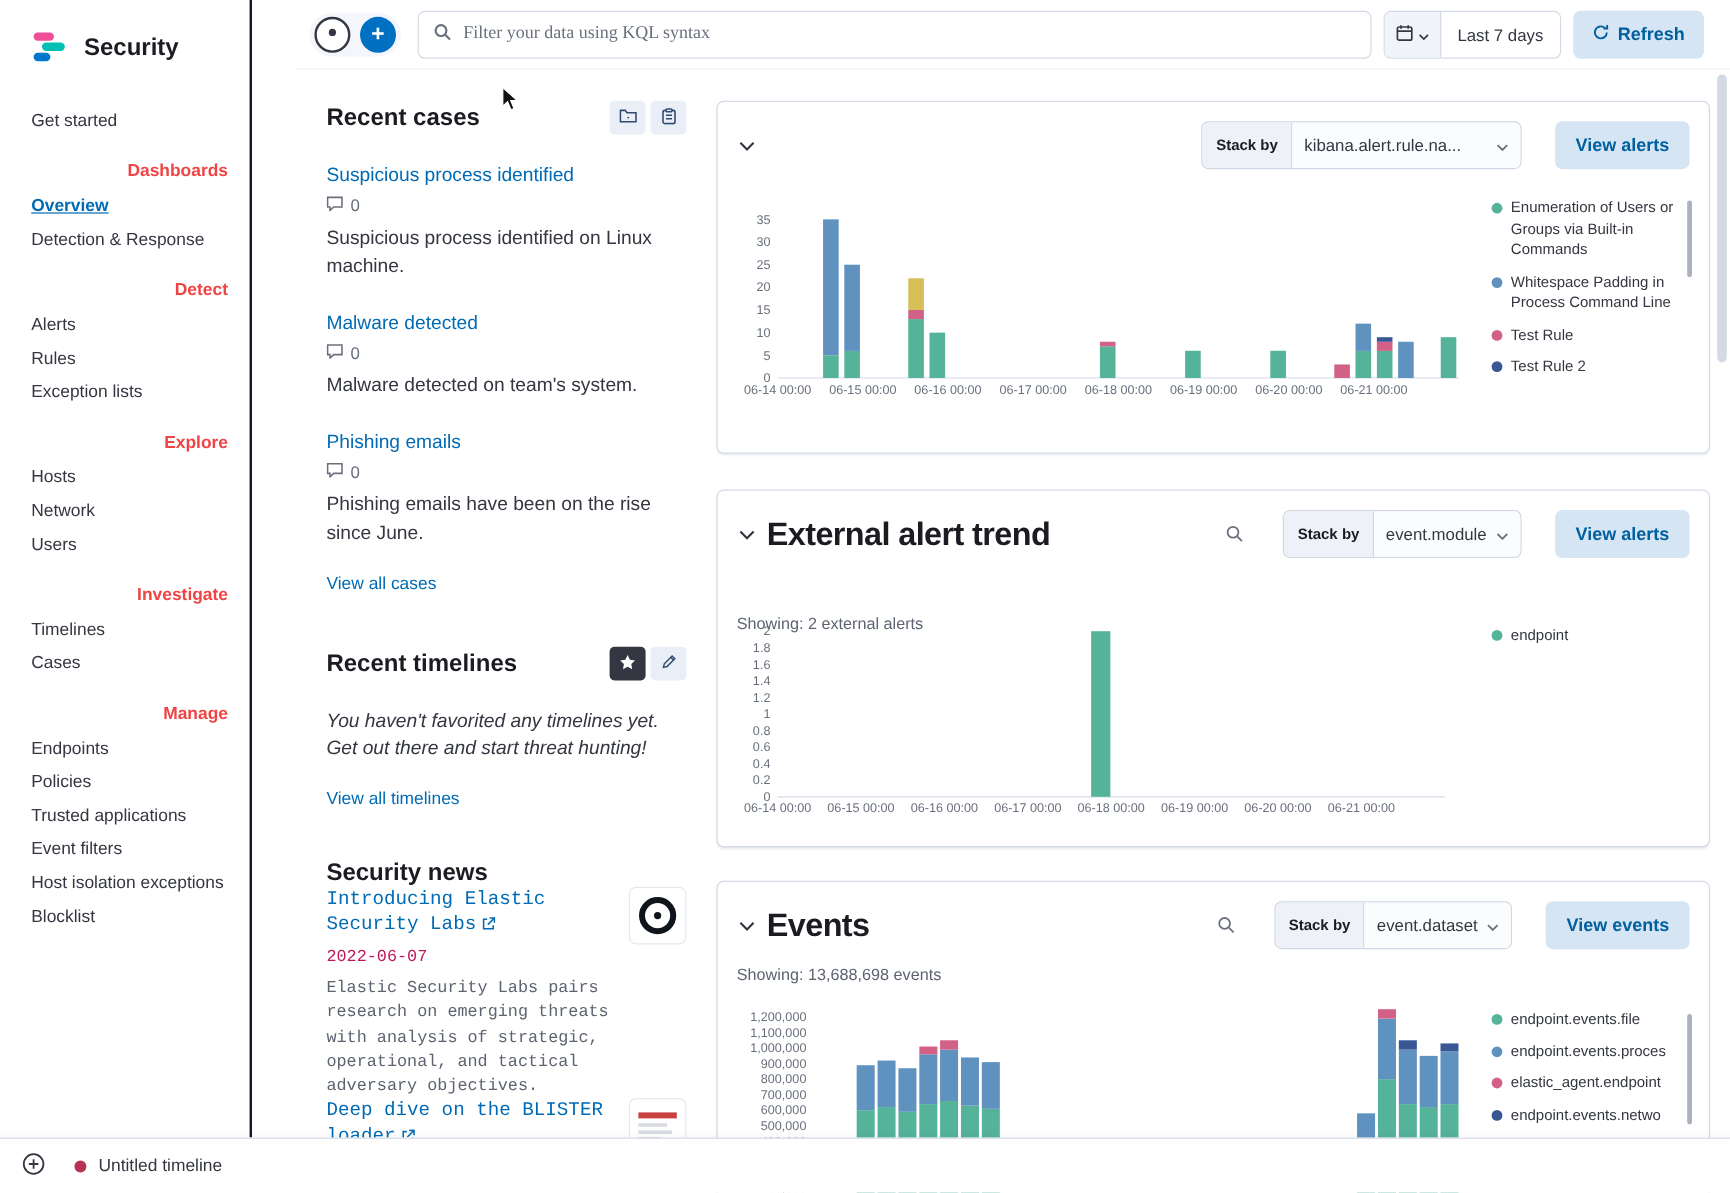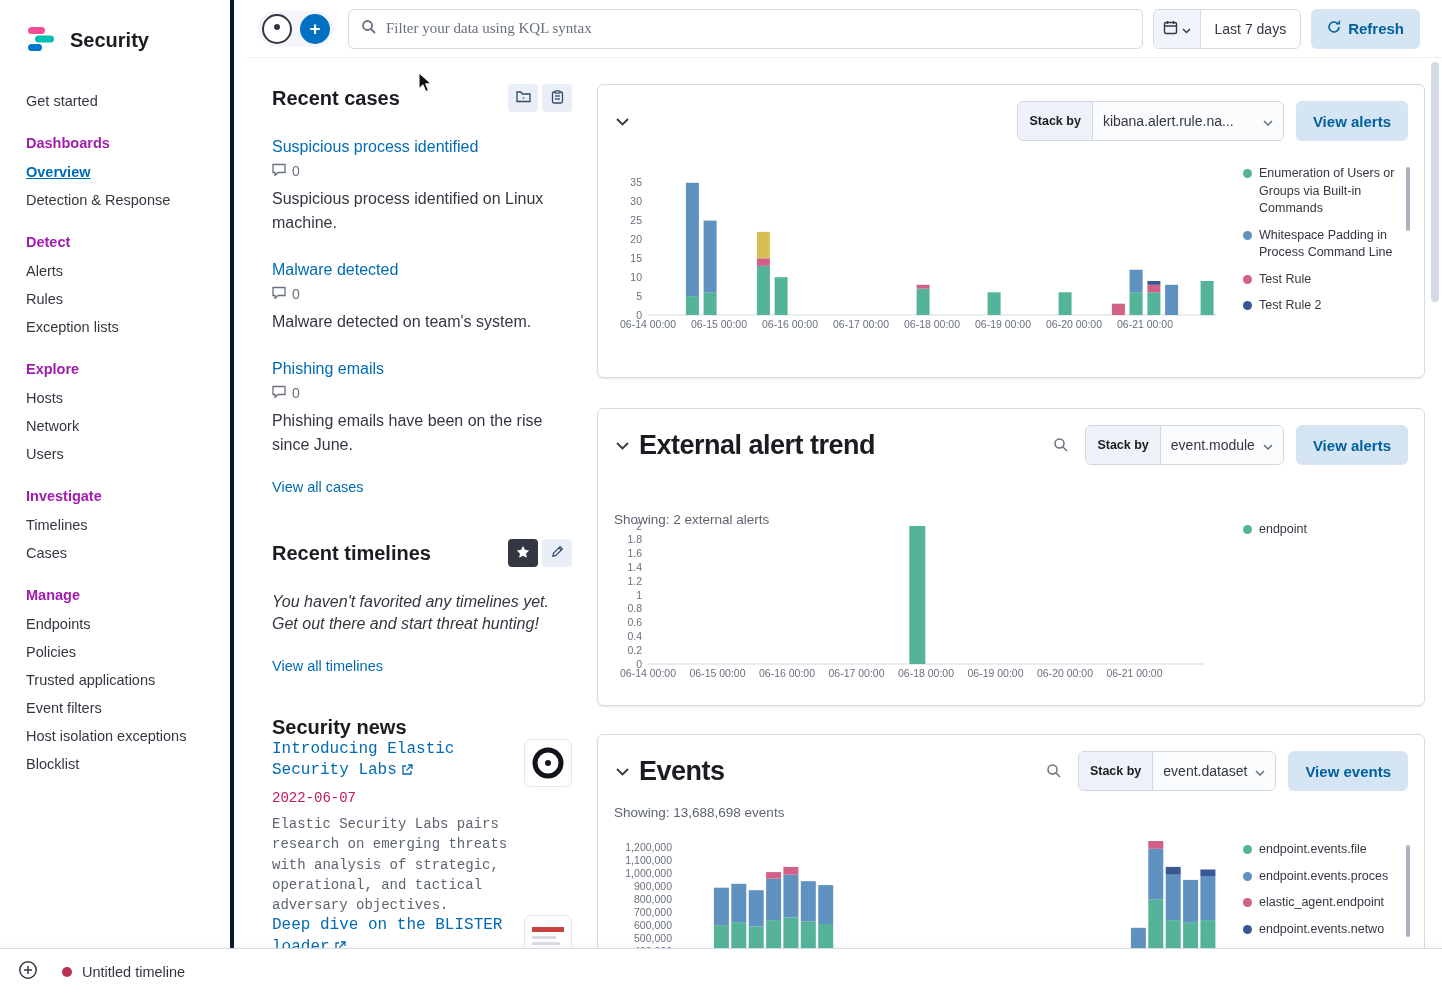--- a/index.html
+++ b/index.html
@@ -2,28 +2,28 @@
 <html><head>
 <meta charset="utf-8">
 <style>
   * { margin:0; padding:0; box-sizing:border-box; }
   html,body { width:1442px; height:994px; overflow:hidden; }
   body {
     font-family:"Liberation Sans", sans-serif;
     background:#ffffff; color:#343741; position:relative; font-size:14px;
   }
   
-  .sidebar { position:absolute; left:0; top:0; width:234px; height:948px;
-    border-right:4px solid #0f172a; background:#fff; padding:24px 18px 0 26px; }
+  .sidebar { position:absolute; left:0; top:0; width:210px; height:948px;
+    border-right:2px solid #0f172a; background:#fff; padding:24px 18px 0 26px; }
   .logo-row { display:flex; align-items:center; gap:14px; }
   .app-title { font-size:20px; font-weight:600; color:#1a1c21; }
   .nav-link { display:block; margin-bottom:12px; font-size:14.5px; color:#343741;
     text-decoration:none; line-height:16px; cursor:pointer; }
   .nav-link.first { margin-top:36px; }
-  .nav-header { margin:26px 0 13px; font-size:14.5px; font-weight:700; color:#a21caf; line-height:16px; }
+  .nav-header { margin:26px 0 13px; font-size:14.5px; font-weight:700; color:#ef4444; line-height:16px;text-align:right; }
   .nav-link.active { color:#006bb4; text-decoration:underline; font-weight:600; }
   
   .topbar { position:absolute; left:246px; top:0; right:0; height:58px;
     display:flex; align-items:center; padding:0 22px 0 12px; border-bottom:1px solid #f0f2f6; background:#fff; }
   .circle-group { display:flex; align-items:center; gap:8px; background:#f4f6fb;
     border-radius:20px; padding:3px 4px; }
   .circ { width:30px; height:30px; border-radius:50%; border:none; display:flex;
     align-items:center; justify-content:center; cursor:pointer; background:transparent; }
   .circ.ring { border:2px solid #343741; background:#fff; }
   .circ.blue { background:#0071c2; color:#fff; font-size:19px; font-weight:700; line-height:1; }
@@ -69,21 +69,21 @@
   
   .charts-col { position:absolute; left:597px; top:84px; width:828px; }
   .panel { position:relative; background:#fff; border:1px solid #d3dae6; border-radius:6px;
     box-shadow:0 2px 2px -1px rgba(152,162,179,0.25); }
   .panel.p1 { height:294px; }
   .panel.p2 { height:298px; margin-top:30px; }
   .panel.p3 { height:330px; margin-top:28px; }
   .panel-head { display:flex; align-items:center; padding:16px 16px 0 16px; }
   .panel-head h2 { font-size:27px; font-weight:700; letter-spacing:-0.5px; color:#1a1c21; margin-left:8px; }
   .chev-btn { background:none; border:none; cursor:pointer; padding:2px; display:flex; }
-  .head-right { margin-left:auto; display:flex; align-items:center; gap:12px;padding-left:46px; }
+  .head-right { margin-left:auto; display:flex; align-items:center; gap:28px;padding-left:46px; }
   .inspect-btn { background:none; border:none; cursor:pointer; padding:4px; display:flex; }
   .stackby { display:flex; height:40px; border:1px solid #cfd7e2; border-radius:6px; overflow:hidden; }
   .stackby .lbl { display:flex; align-items:center; padding:0 11px; background:#eef1f7;
     font-size:12.5px; font-weight:700; color:#1a1c21; border-right:1px solid #cfd7e2; white-space:nowrap; }
   .stackby .sel { display:flex; align-items:center; gap:8px; padding:0 10px; background:#fbfcfd;
     font-size:14px; color:#343741; cursor:pointer; white-space:nowrap; }
   .sel.w-lg { width:190px; justify-content:space-between; }
   .view-btn { height:40px; border:none; border-radius:6px; background:#d5e5f4; color:#00609f;
     font-size:15px; font-weight:600; padding:0 17px; cursor:pointer; font-family:inherit; white-space:nowrap; }
   .showing { position:absolute; left:16px; font-size:13.5px; color:#5d6470; }

